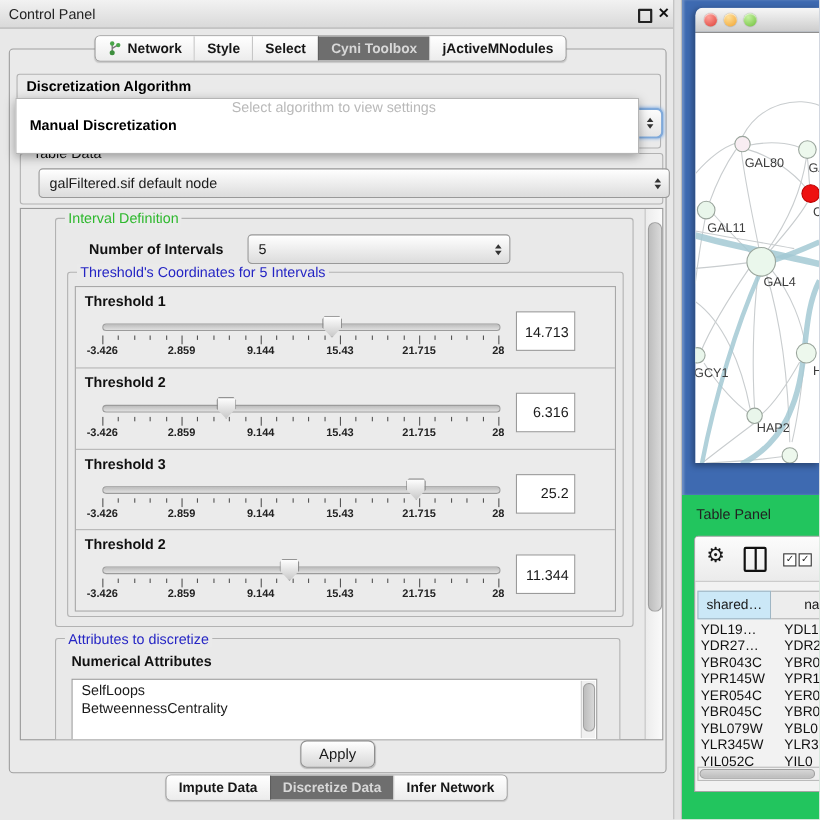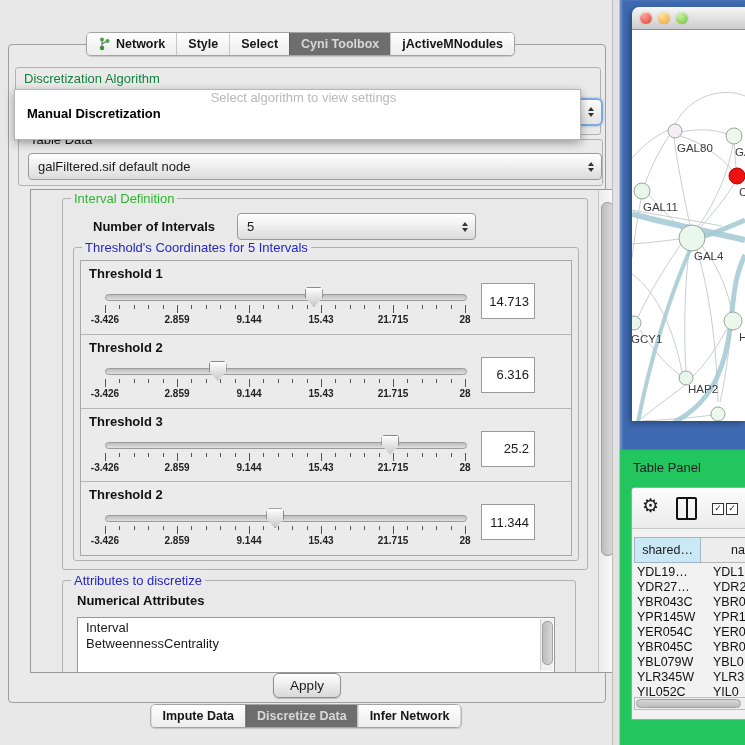--- a/index.html
+++ b/index.html
@@ -29,21 +29,21 @@
   .stepper .up{width:0;height:0;border-left:3.5px solid transparent;border-right:3.5px solid transparent;border-bottom:4px solid #333;}
   .stepper .dn{width:0;height:0;border-left:3.5px solid transparent;border-right:3.5px solid transparent;border-top:4px solid #333;}
   .focus-combo{position:absolute;left:14px;top:53px;width:576px;height:24px;border:2px solid #7fa9da;
                border-radius:6px;background:linear-gradient(#fcfcfc,#e4e4e4);box-shadow:0 0 3px #8fb6e4;}
   .popup{position:absolute;left:5px;top:44px;width:565px;height:49px;background:#fff;border:1px solid #b5b5b5;
          box-shadow:0 3px 9px rgba(0,0,0,.35);z-index:10;}
   .popup .line{height:16px;line-height:16px;font-size:13px;padding-left:12px;white-space:nowrap;overflow:hidden;}
   .popup .ph{color:#b9b9b9;text-align:center;}
   .popup .hl{font-weight:bold;color:#000;}
   .scrollpane{position:absolute;left:9px;top:144px;width:583px;height:482px;border:1px solid #9a9a9a;
-              background:#e9e9e9;overflow:hidden;margin-left:12px;}
+              background:#e9e9e9;overflow:hidden;}
   .vsb{position:absolute;right:0;top:0;bottom:0;width:15px;background:linear-gradient(90deg,#ececec,#fafafa);
        border-left:1px solid #c4c4c4;}
   .vsb .thumb{position:absolute;left:1.5px;width:11px;border-radius:6px;border:1px solid #9e9e9e;
        background:linear-gradient(90deg,#bdbdbd,#dadada);}
   .thr-container{position:absolute;left:6px;top:12px;width:490px;height:294px;border:1px solid #a8a8a8;
                  background:#ebebeb;display:flex;flex-direction:column;}
   .thr-row{position:relative;flex:1;border-top:1px solid #b5b5b5;}
   .thr-row:first-child{border-top:none;}
   .thr-label{position:absolute;left:8px;top:5px;font-size:13px;font-weight:bold;color:#111;}
   .track{position:absolute;left:24px;top:33px;width:360px;height:5px;border:1px solid #9b9b9b;border-radius:4px;
@@ -94,42 +94,47 @@
   .hsb .thumb{position:absolute;left:1px;top:1px;bottom:1px;width:calc(100% - 5px);border-radius:5px;
        background:linear-gradient(#d6d6d6,#bdbdbd);border:1px solid #a0a0a0;box-sizing:border-box;}
   .boldlbl{font-weight:bold;font-size:13px;color:#111;position:absolute;}
   svg text{font-family:"Liberation Sans",sans-serif;}
 </style>
 </head>
 <body>
 
 <div class="screen">
 
+  <div class="titlebar">
+    <span class="wtitle">Control Panel</span>
+    <span class="float-ic"></span>
+    <span class="close-ic">✕</span>
+  </div>
 
   <div class="mainpanel">
 
     <div class="group" style="left:6px;top:22px;width:584px;height:66px;">
-      <span style="position:absolute;left:8px;top:3px;font-size:13px;font-weight:normal;color:#15803d;">Discretization Algorithm</span>
+      <span style="position:absolute;left:8px;top:3px;font-size:13px;font-weight:bold;color:#000000;">Discretization Algorithm</span>
     </div>
 
     <div class="focus-combo">
       <span class="stepper">
           <span class="up"></span>
           <span class="dn"></span>
         </span>
     </div>
 
     <div class="popup">
       <div class="line ph">Select algorithm to view settings</div>
       <div class="line hl">Manual Discretization</div>
     </div>
 
     <div class="group" style="left:9px;top:94px;width:583px;height:45px;">
       <span class="gtitle" style="color:#111;">Table Data</span>
-      <div class="combo" style="left:9px;top:13px;width:563px;height:25px;">
+      <div class="combo" style="left:16px;top:13px;width:563px;height:25px;">
         <span>galFiltered.sif default node</span>
         <span class="stepper">
             <span class="up"></span>
             <span class="dn"></span>
           </span>
       </div>
     </div>
 
     <div class="scrollpane">
 
@@ -302,21 +307,21 @@
         </div>
       </div>
 
       <div class="group" style="left:31px;top:390px;width:512px;height:110px;background:#e9e9e9;">
         <span class="gtitle blue">Attributes to discretize</span>
         <span class="boldlbl" style="left:14px;top:12px;">Numerical Attributes</span>
         <div class="attr-list" id="attr-list">
           <div class="lsb">
               <span class="thumb"></span>
             </div>
-        <div>Interval</div>
+        <div>SelfLoops</div>
             <div>BetweennessCentrality</div>
           </div>
       </div>
 
       <div class="vsb">
         <span class="thumb" style="top:12px;height:352px;"></span>
       </div>
     </div>
 
     <div class="button" style="left:264px;top:628px;width:66px;height:23px;">

